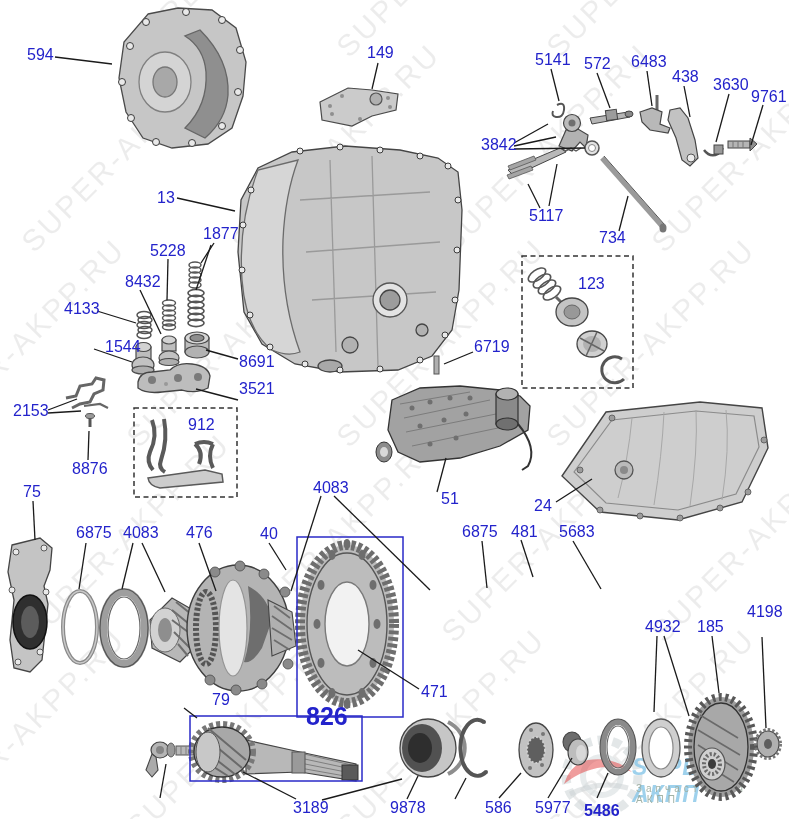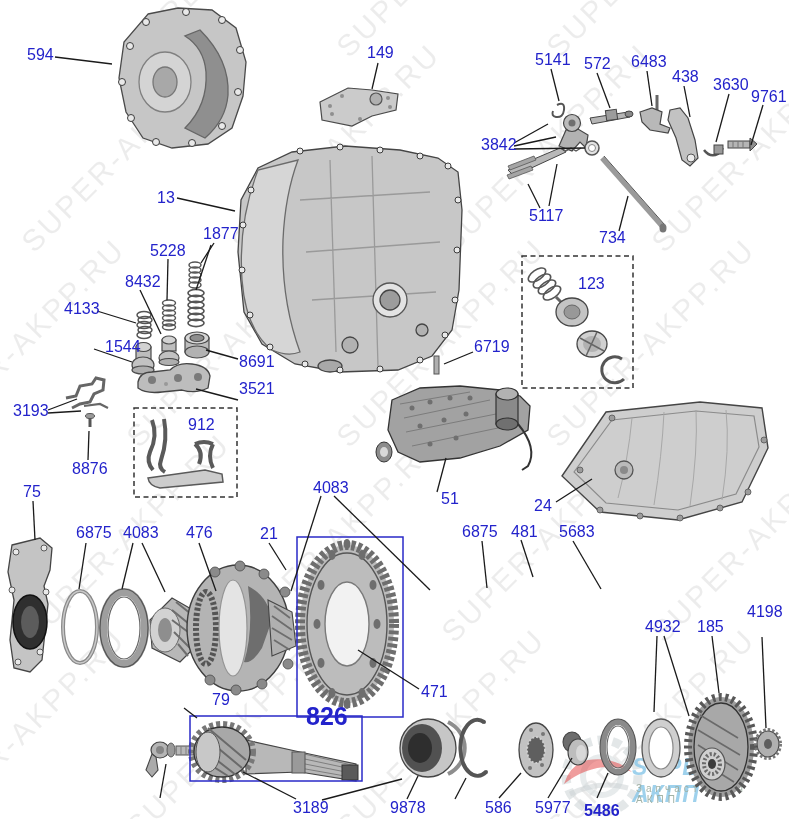--- a/index.html
+++ b/index.html
@@ -514,41 +514,41 @@
       <div class="label" style="left: 27px; top: 47px;">594</div>
       <div class="label" style="left: 367px; top: 45px;">149</div>
       <div class="label" style="left: 157px; top: 190px;">13</div>
       <div class="label" style="left: 203px; top: 226px;">1877</div>
       <div class="label" style="left: 150px; top: 243px;">5228</div>
       <div class="label" style="left: 125px; top: 274px;">8432</div>
       <div class="label" style="left: 64px; top: 301px;">4133</div>
       <div class="label" style="left: 77px; top: 339px; margin-left: 28px;">1544</div>
       <div class="label" style="left: 239px; top: 354px;">8691</div>
       <div class="label" style="left: 239px; top: 381px; text-align: center;">3521</div>
-      <div class="label" style="left: 13px; top: 403px;">3193</div>
+      <div class="label" style="left: 13px; top: 403px;">2153</div>
       <div class="label" style="left: 188px; top: 417px;">912</div>
       <div class="label" style="left: 72px; top: 461px;">8876</div>
       <div class="label" style="left: 23px; top: 484px;">75</div>
       <div class="label" style="left: 535px; top: 52px;">5141</div>
       <div class="label" style="left: 584px; top: 56px;">572</div>
       <div class="label" style="left: 631px; top: 54px;">6483</div>
       <div class="label" style="left: 672px; top: 69px;">438</div>
       <div class="label" style="left: 713px; top: 77px;">3630</div>
       <div class="label" style="left: 751px; top: 89px;">9761</div>
       <div class="label" style="left: 481px; top: 137px;">3842</div>
       <div class="label" style="left: 529px; top: 208px;">5117</div>
       <div class="label" style="left: 599px; top: 230px; text-align: right;">734</div>
       <div class="label" style="left: 578px; top: 276px;">123</div>
       <div class="label" style="left: 474px; top: 339px;">6719</div>
       <div class="label" style="left: 425px; top: 491px; margin-left: 16px;">51</div>
       <div class="label" style="left: 534px; top: 498px;">24</div>
       <div class="label" style="left: 76px; top: 525px;">6875</div>
       <div class="label" style="left: 123px; top: 525px;">4083</div>
       <div class="label" style="left: 186px; top: 525px;">476</div>
-      <div class="label" style="left: 260px; top: 526px;">21</div>
+      <div class="label" style="left: 260px; top: 526px;">40</div>
       <div class="label" style="left: 313px; top: 480px;">4083</div>
       <div class="label" style="left: 462px; top: 524px;">6875</div>
       <div class="label" style="left: 511px; top: 524px;">481</div>
       <div class="label" style="left: 559px; top: 524px;">5683</div>
       <div class="label" style="left: 421px; top: 684px;">471</div>
       <div class="label" style="left: 164px; top: 692px; margin-left: 48px;">79</div>
       <div class="label big" style="left: 306px; top: 704px;">826</div>
       <div class="label" style="left: 145px; top: 798px; margin-top: 21px;">6421</div>
       <div class="label" style="left: 293px; top: 800px;">3189</div>
       <div class="label" style="left: 390px; top: 800px;">9878</div>

